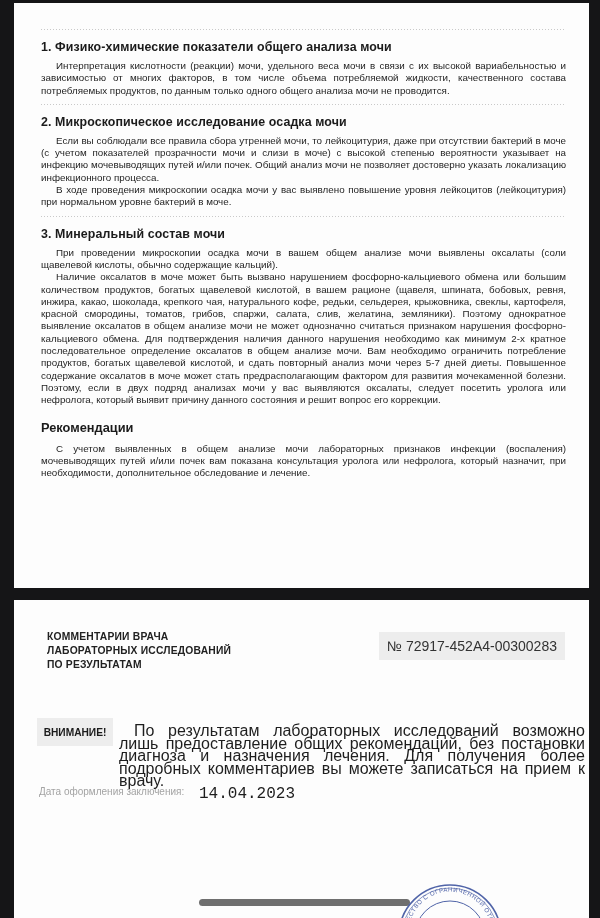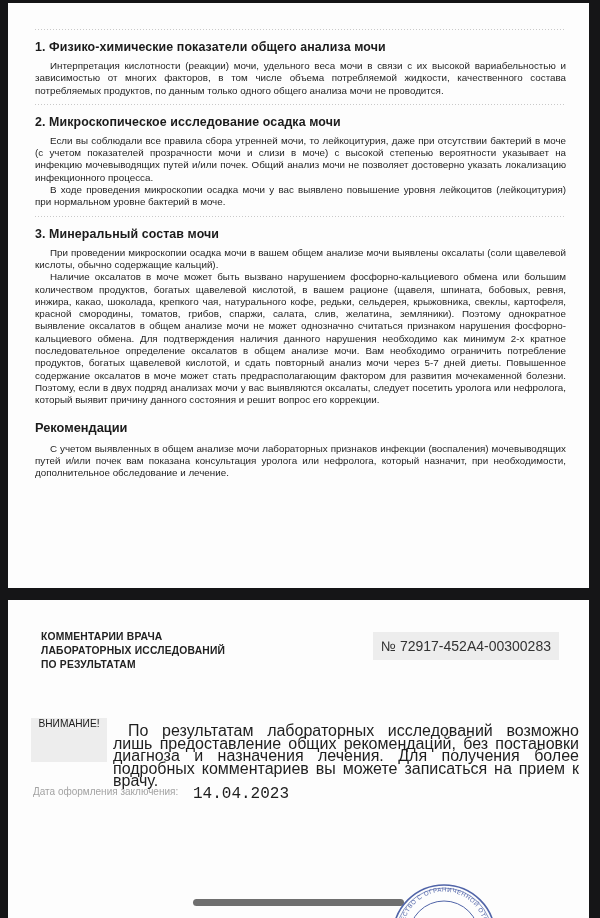--- a/index.html
+++ b/index.html
@@ -6,21 +6,21 @@
   body {
     width: 600px; height: 918px;
     background: #151517;
     position: relative;
     overflow: hidden;
     font-family: "Liberation Sans", "DejaVu Sans", sans-serif;
     -webkit-font-smoothing: antialiased;
   }
   .page {
     position: absolute;
-    left: 8px; right: 11px;
+    left: 14px; right: 11px;
     background: #fdfdfd;
     box-sizing: border-box;
   }
   .page1 { top: 3px; height: 585px; padding: 0 23px 0 27px; }
   .page2 { top: 600px; height: 318px; overflow: hidden; }
 
   .sep {
     height: 2px;
     background-image: repeating-linear-gradient(90deg, #c9c9c9 0 1px, transparent 1px 3px);
     background-position: 0 0;
@@ -67,25 +67,25 @@
     left: 365px; top: 32px;
     width: 186px; height: 28px;
     background: #ededed;
     display: flex; align-items: center; justify-content: center;
     font-size: 14px;
     color: #333;
   }
   .attention-box {
     position: absolute;
     left: 23px; top: 118px;
-    width: 76px; height: 44px;
+    width: 76px; height: 28px;
     background: #ededed;
-    display: flex; align-items: flex-start; justify-content: center;
+    display: flex; align-items: center; justify-content: center;
     font-size: 10.2px;
-    font-weight: normal;
+    font-weight: bold;
     color: #1b1b1b;
   }
   .attention-text {
     position: absolute;
     left: 90px; top: 110px;
     width: 466px;
     font-size: 16px;
     line-height: 12.6px;
     color: #1e1e1e;
     text-align: justify;

